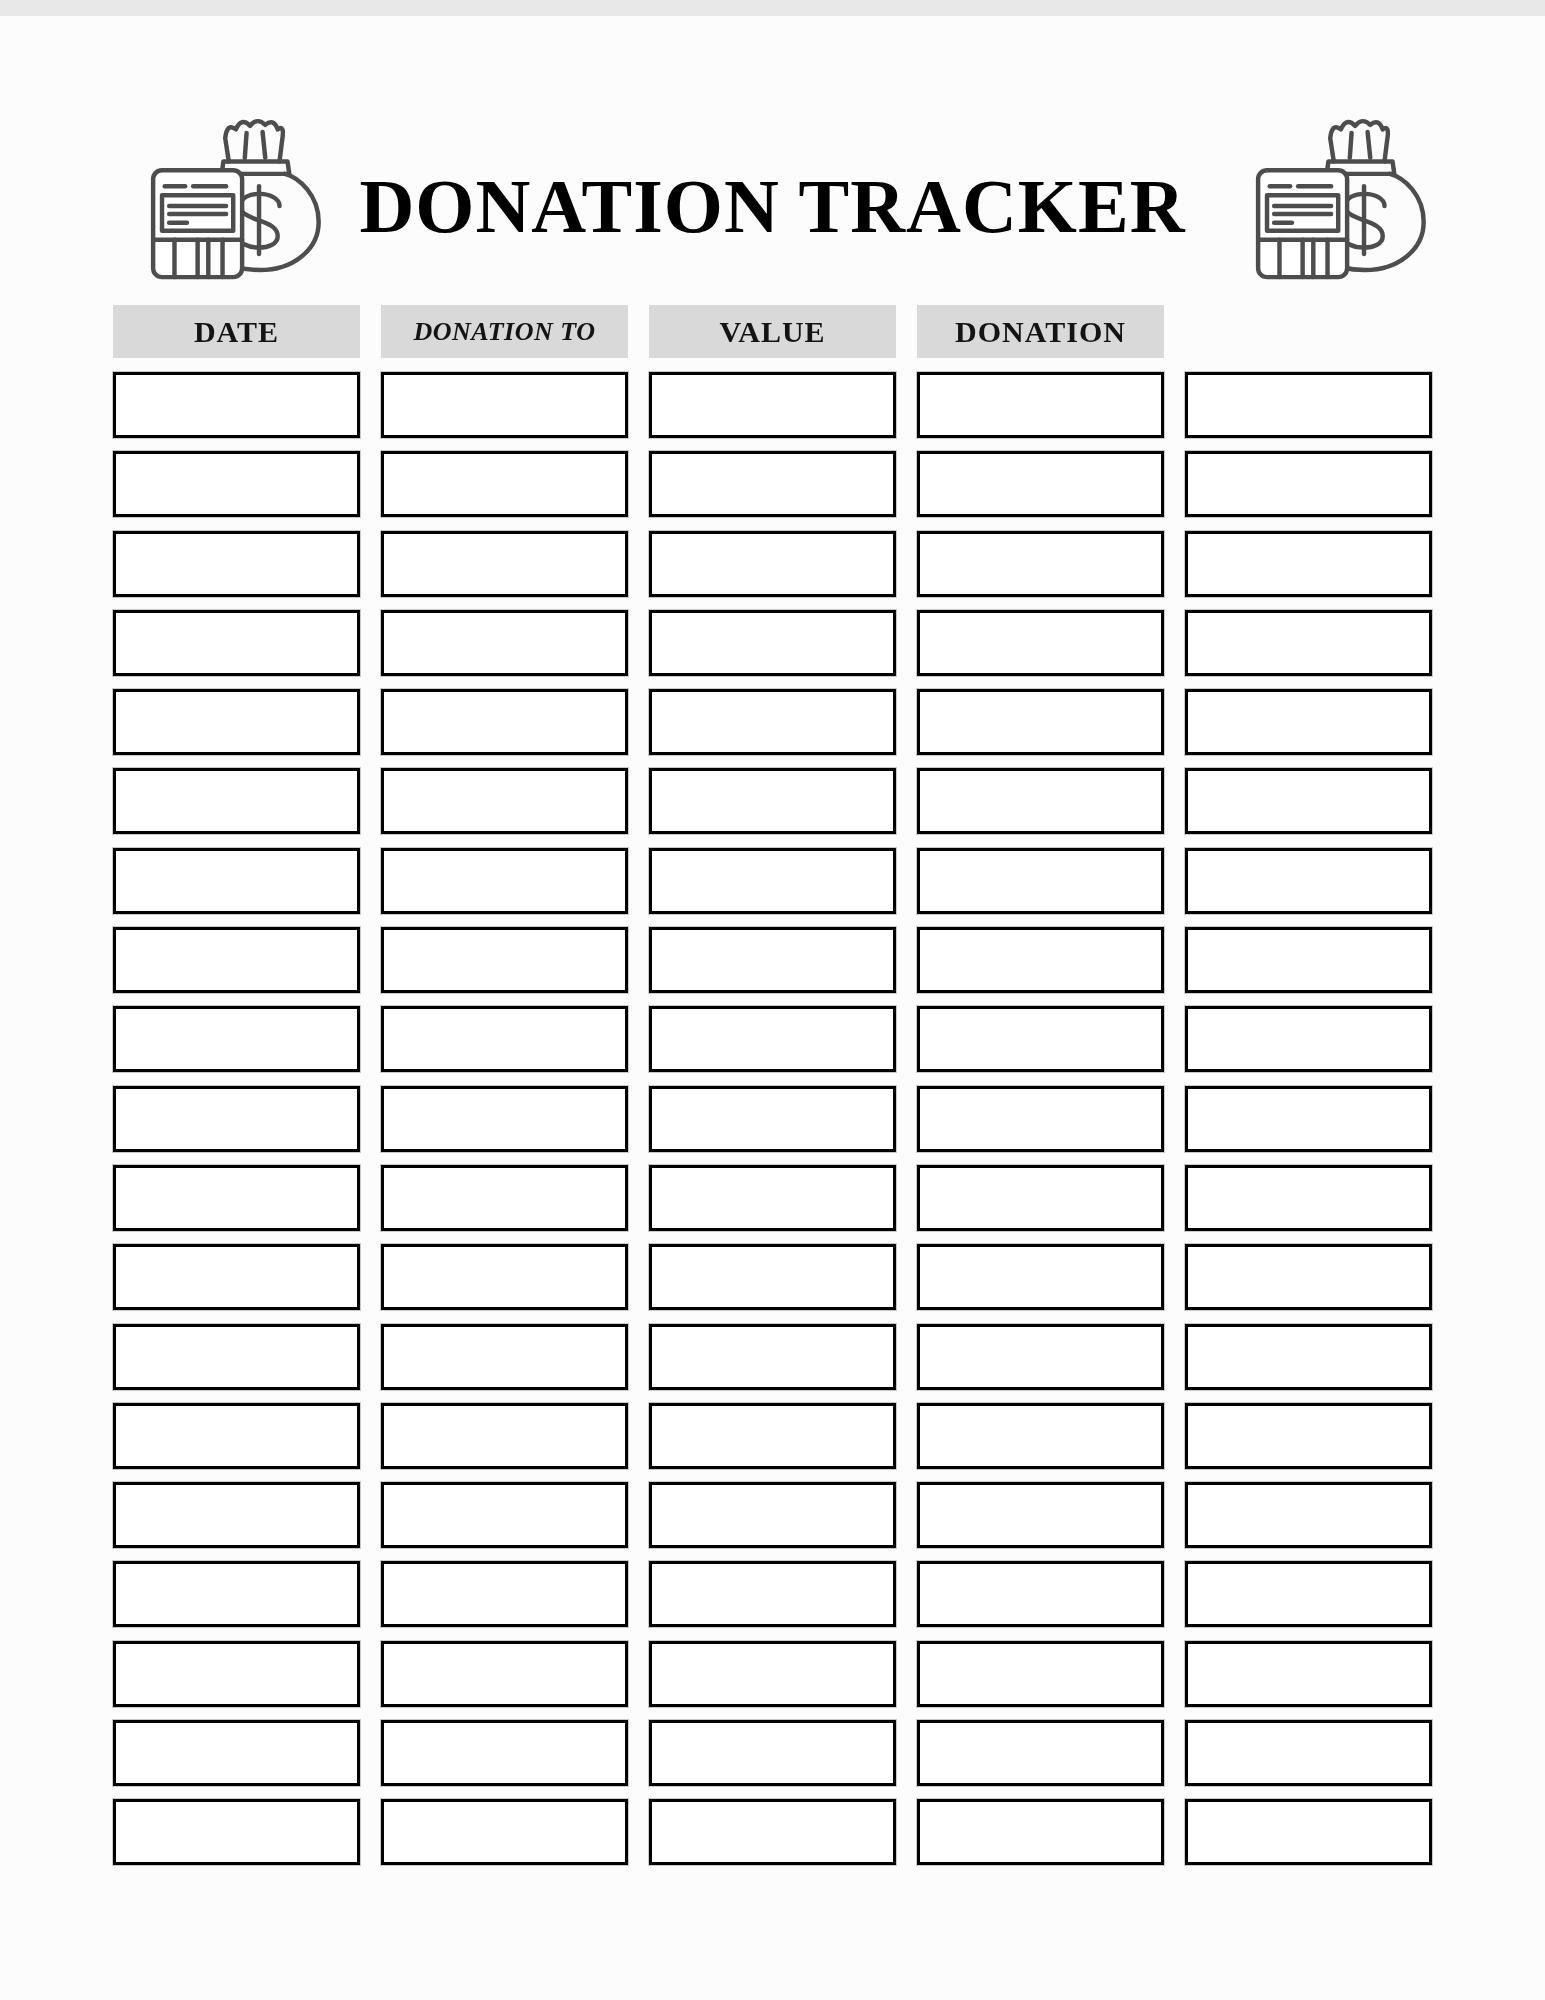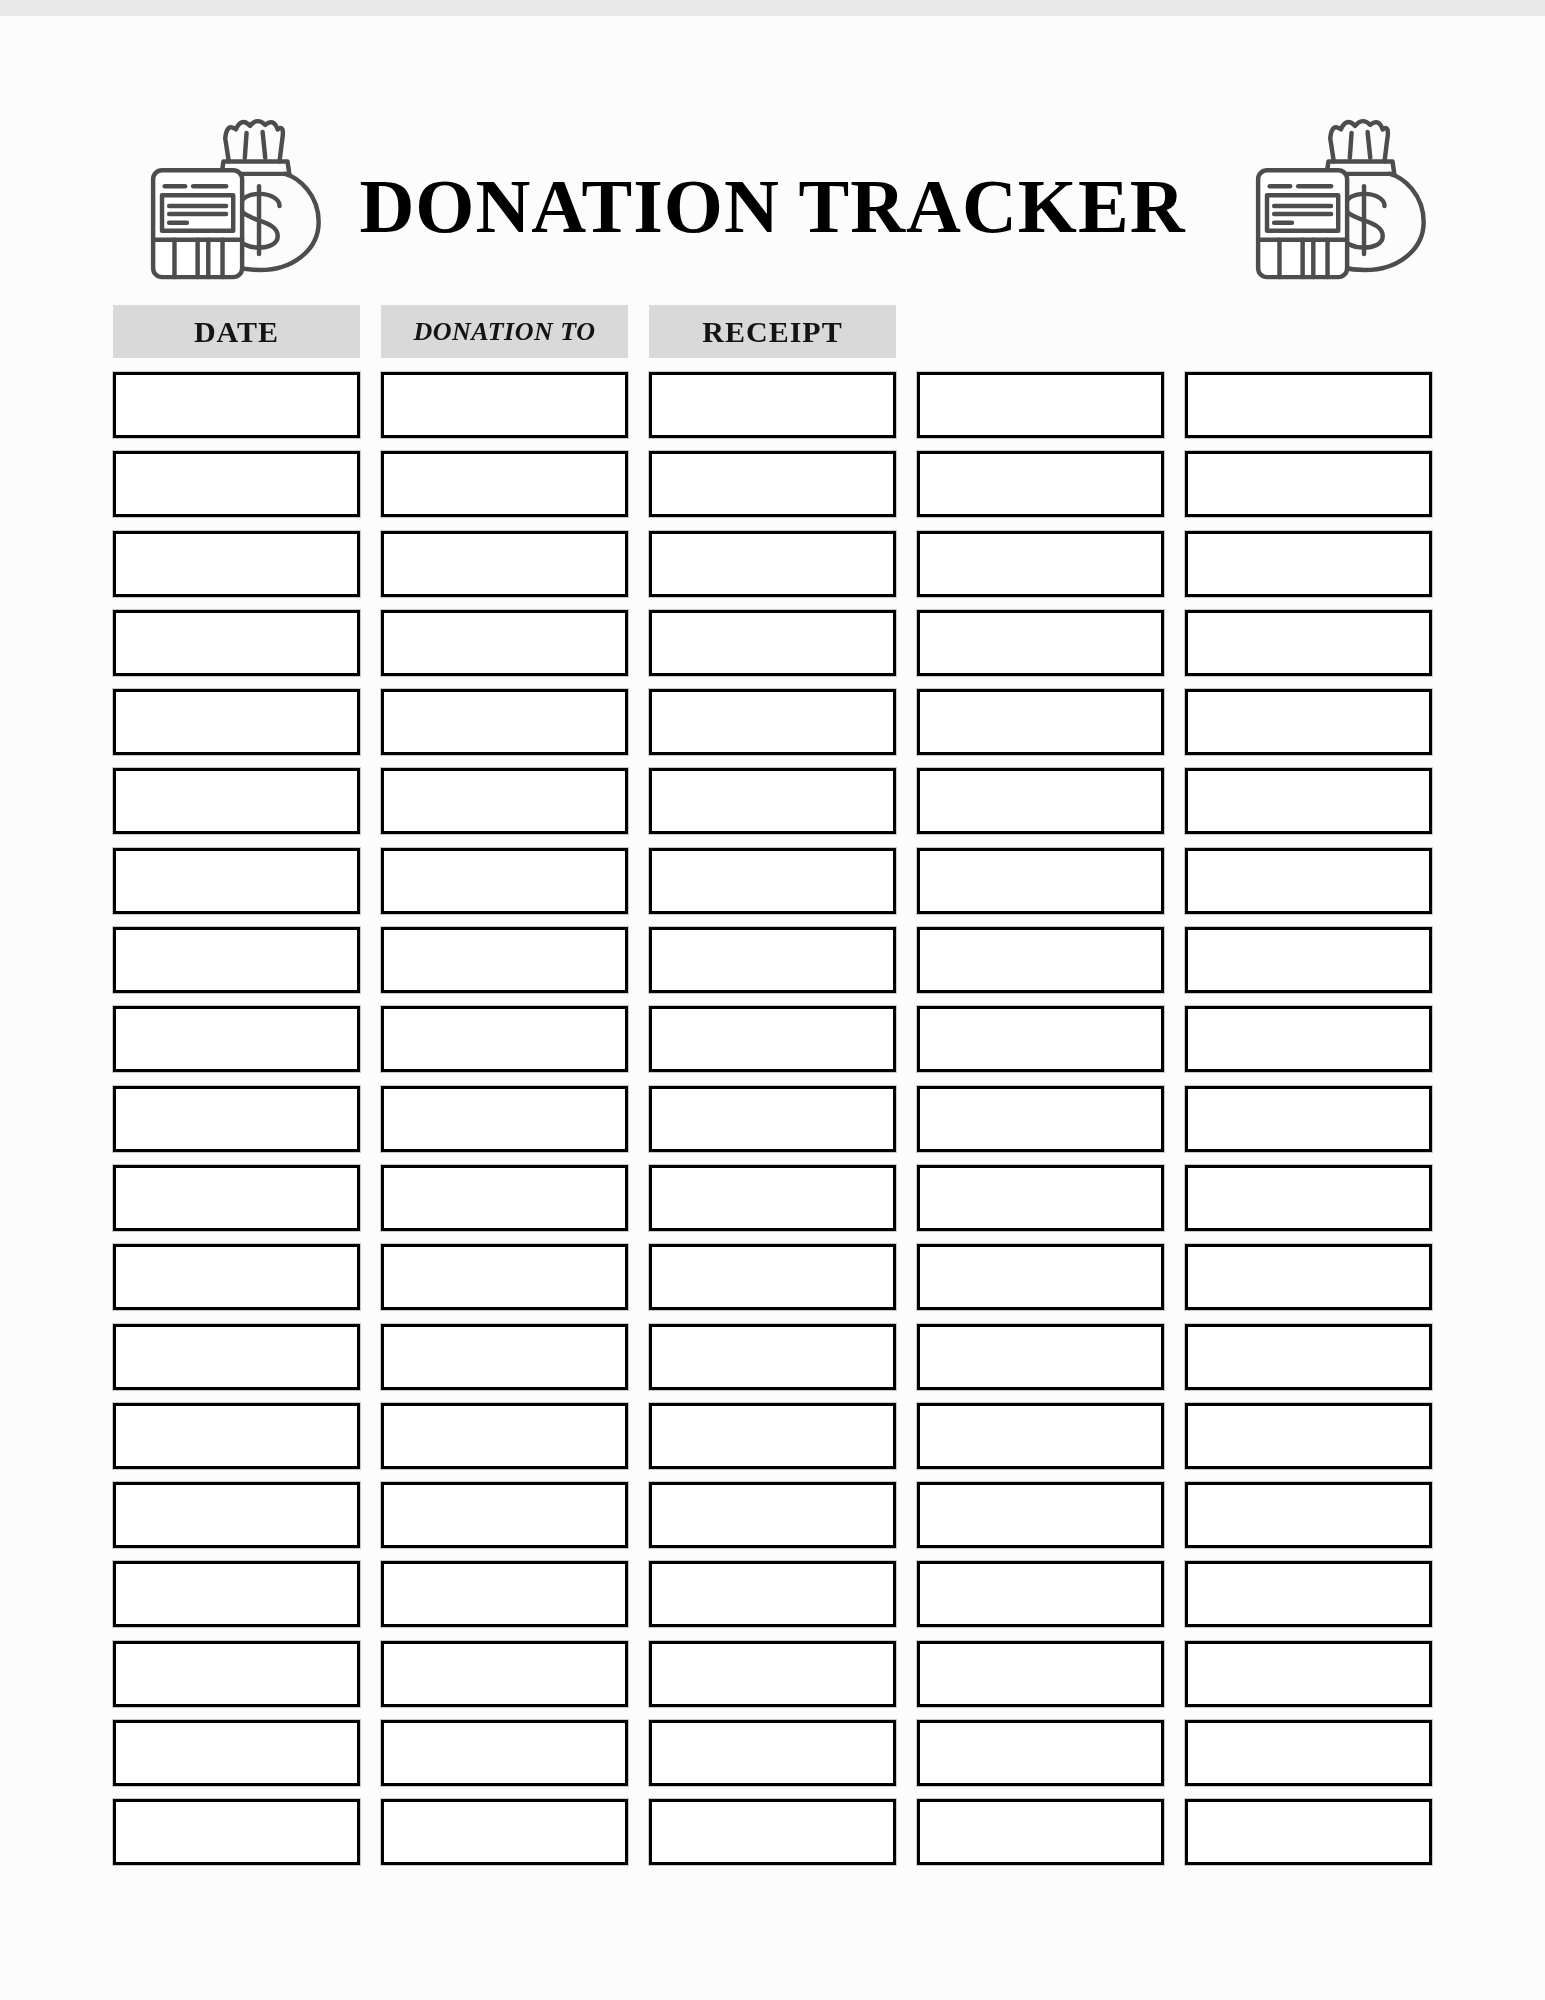--- a/index.html
+++ b/index.html
@@ -107,21 +107,22 @@
   <h1 class="page-title">DONATION TRACKER</h1>
 
   <svg class="icon icon-right" viewBox="0 0 200 195" fill="none" stroke="#4d4d4d" stroke-width="5" stroke-linecap="round" stroke-linejoin="round">
     <use href="#money-icon"></use>
   </svg>
 
   <div class="donation-table">
     <div class="thead" id="thead">
         <div class="th">DATE</div>
         <div class="th th-small">DONATION TO</div>
-        <div class="th">RECEIPT</div>
+        <div class="th">VALUE</div>
+        <div class="th">DONATION</div>
       </div>
     <div class="tbody" id="tbody">
         <div class="cell"></div>
         <div class="cell"></div>
         <div class="cell"></div>
         <div class="cell"></div>
         <div class="cell"></div>
         <div class="cell"></div>
         <div class="cell"></div>
         <div class="cell"></div>

